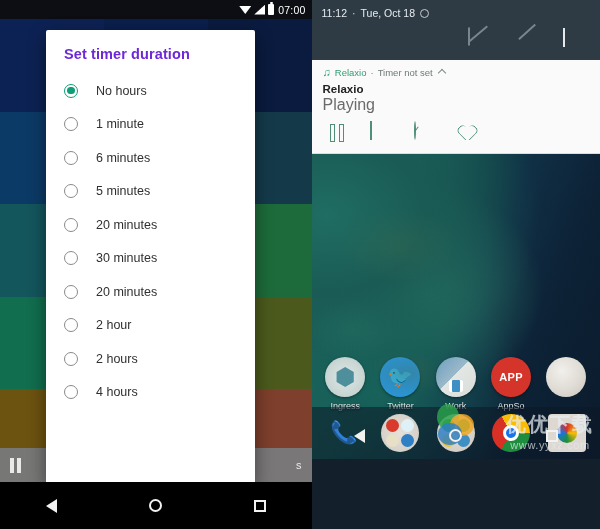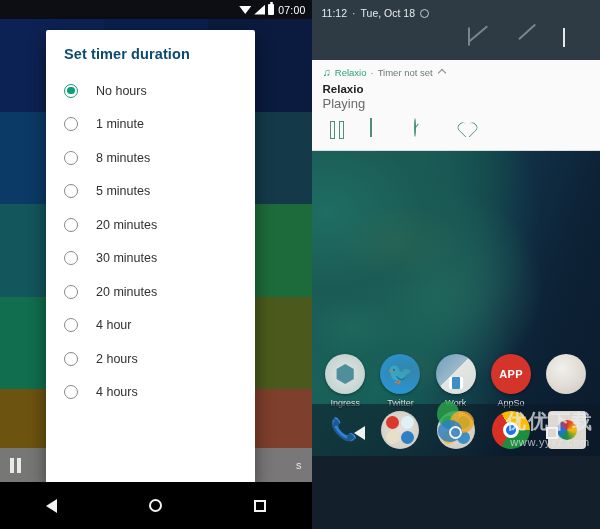--- a/index.html
+++ b/index.html
@@ -58,21 +58,21 @@
   .bb-right { margin-left: auto; font-size: 11px; color: #ececec; }
 
   
   .dialog {
     position: absolute; left: 46px; top: 30px; width: 209px; height: 455px;
     background: #fff; border-radius: 2px;
     box-shadow: 0 6px 18px rgba(0,0,0,.45);
     overflow: hidden; display: flex; flex-direction: column;
   }
   .dialog-title {
-    font-size: 14.5px; font-weight: bold; color: #0c4a6e;
+    font-size: 14.5px; font-weight: bold; color: #6d28d9;
     padding: 16px 0 12px 18px; letter-spacing: .1px;
   }
   .opt-list { flex: 1; overflow: hidden; }
   .opt {
     display: flex; align-items: center; height: 33.5px;
     padding-left: 18px; gap: 18px;
   }
   .radio {
     width: 14px; height: 14px; border-radius: 50%;
     border: 1.6px solid #8a8a8a; flex: 0 0 auto;
@@ -159,21 +159,21 @@
     border-bottom: 1px solid #d9dddf;
   }
   .notif-head { display: flex; align-items: center; gap: 4px; font-size: 9.5px; color: #6d7b72; }
   .note-glyph { color: #2e9e74; font-size: 11px; line-height: 1; }
   .notif-app { color: #2e9e74; }
   .chev-up {
     width: 6px; height: 6px; border-left: 1.3px solid #7d8a82;
     border-top: 1.3px solid #7d8a82; transform: rotate(45deg); margin-left: 2px;
   }
   .notif-title { font-size: 11.5px; font-weight: bold; color: #222; margin-top: 5px; }
-  .notif-sub { font-size: 13px; color: #6b6b6b; margin-top: 1px; }
+  .notif-sub { font-size: 16px; color: #6b6b6b; margin-top: 1px; }
   .notif-actions { display: flex; gap: 22px; margin-top: 8px; padding-left: 3px; }
   .act { width: 22px; height: 22px; position: relative; }
   .act-pause { display: flex; gap: 4px; justify-content: center; padding-top: 2px; }
   .act-pause i { width: 5px; height: 18px; border: 1.4px solid #4f8f78; }
   .act-stop { width: 17px; height: 17px; border: 1.5px solid #4f8f78; margin: 2px auto 0; }
   .act-timer {
     width: 19px; height: 19px; border: 1.5px solid #4f8f78; border-radius: 50%;
     margin: 1px auto 0; position: relative;
   }
   .act-timer::after {
@@ -374,41 +374,41 @@
           <div class="opt">
             <span class="radio sel"></span>
             <span class="opt-label">No hours</span>
           </div>
           <div class="opt">
             <span class="radio"></span>
             <span class="opt-label">1 minute</span>
           </div>
           <div class="opt">
             <span class="radio"></span>
-            <span class="opt-label">8 minutes</span>
+            <span class="opt-label">6 minutes</span>
           </div>
           <div class="opt">
             <span class="radio"></span>
             <span class="opt-label">5 minutes</span>
           </div>
           <div class="opt">
             <span class="radio"></span>
             <span class="opt-label">20 minutes</span>
           </div>
           <div class="opt">
             <span class="radio"></span>
             <span class="opt-label">30 minutes</span>
           </div>
           <div class="opt">
             <span class="radio"></span>
             <span class="opt-label">20 minutes</span>
           </div>
           <div class="opt">
             <span class="radio"></span>
-            <span class="opt-label">4 hour</span>
+            <span class="opt-label">2 hour</span>
           </div>
           <div class="opt">
             <span class="radio"></span>
             <span class="opt-label">2 hours</span>
           </div>
           <div class="opt">
             <span class="radio"></span>
             <span class="opt-label">4 hours</span>
           </div>
         </div>

